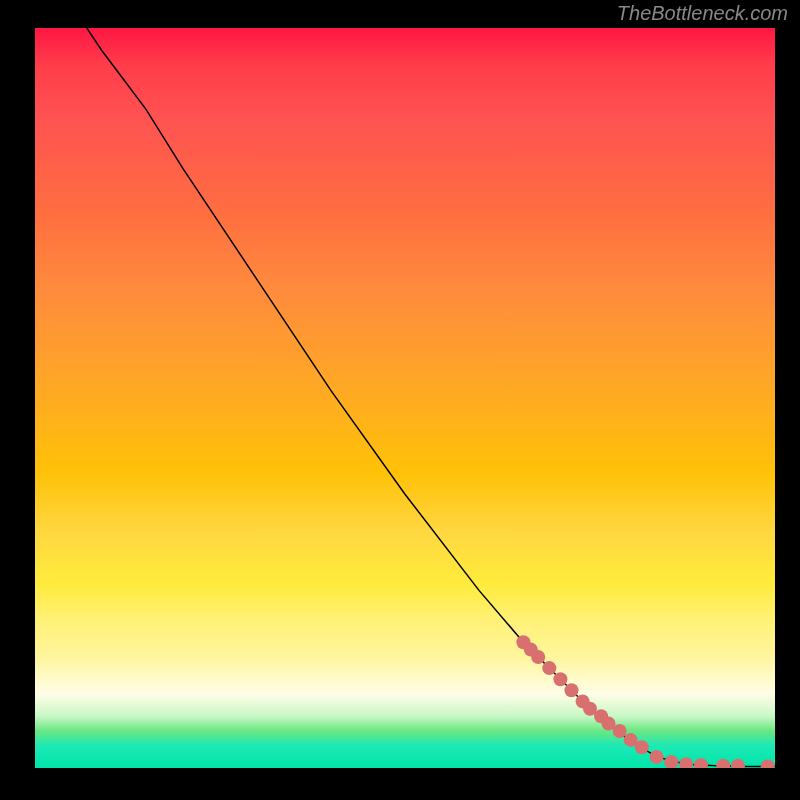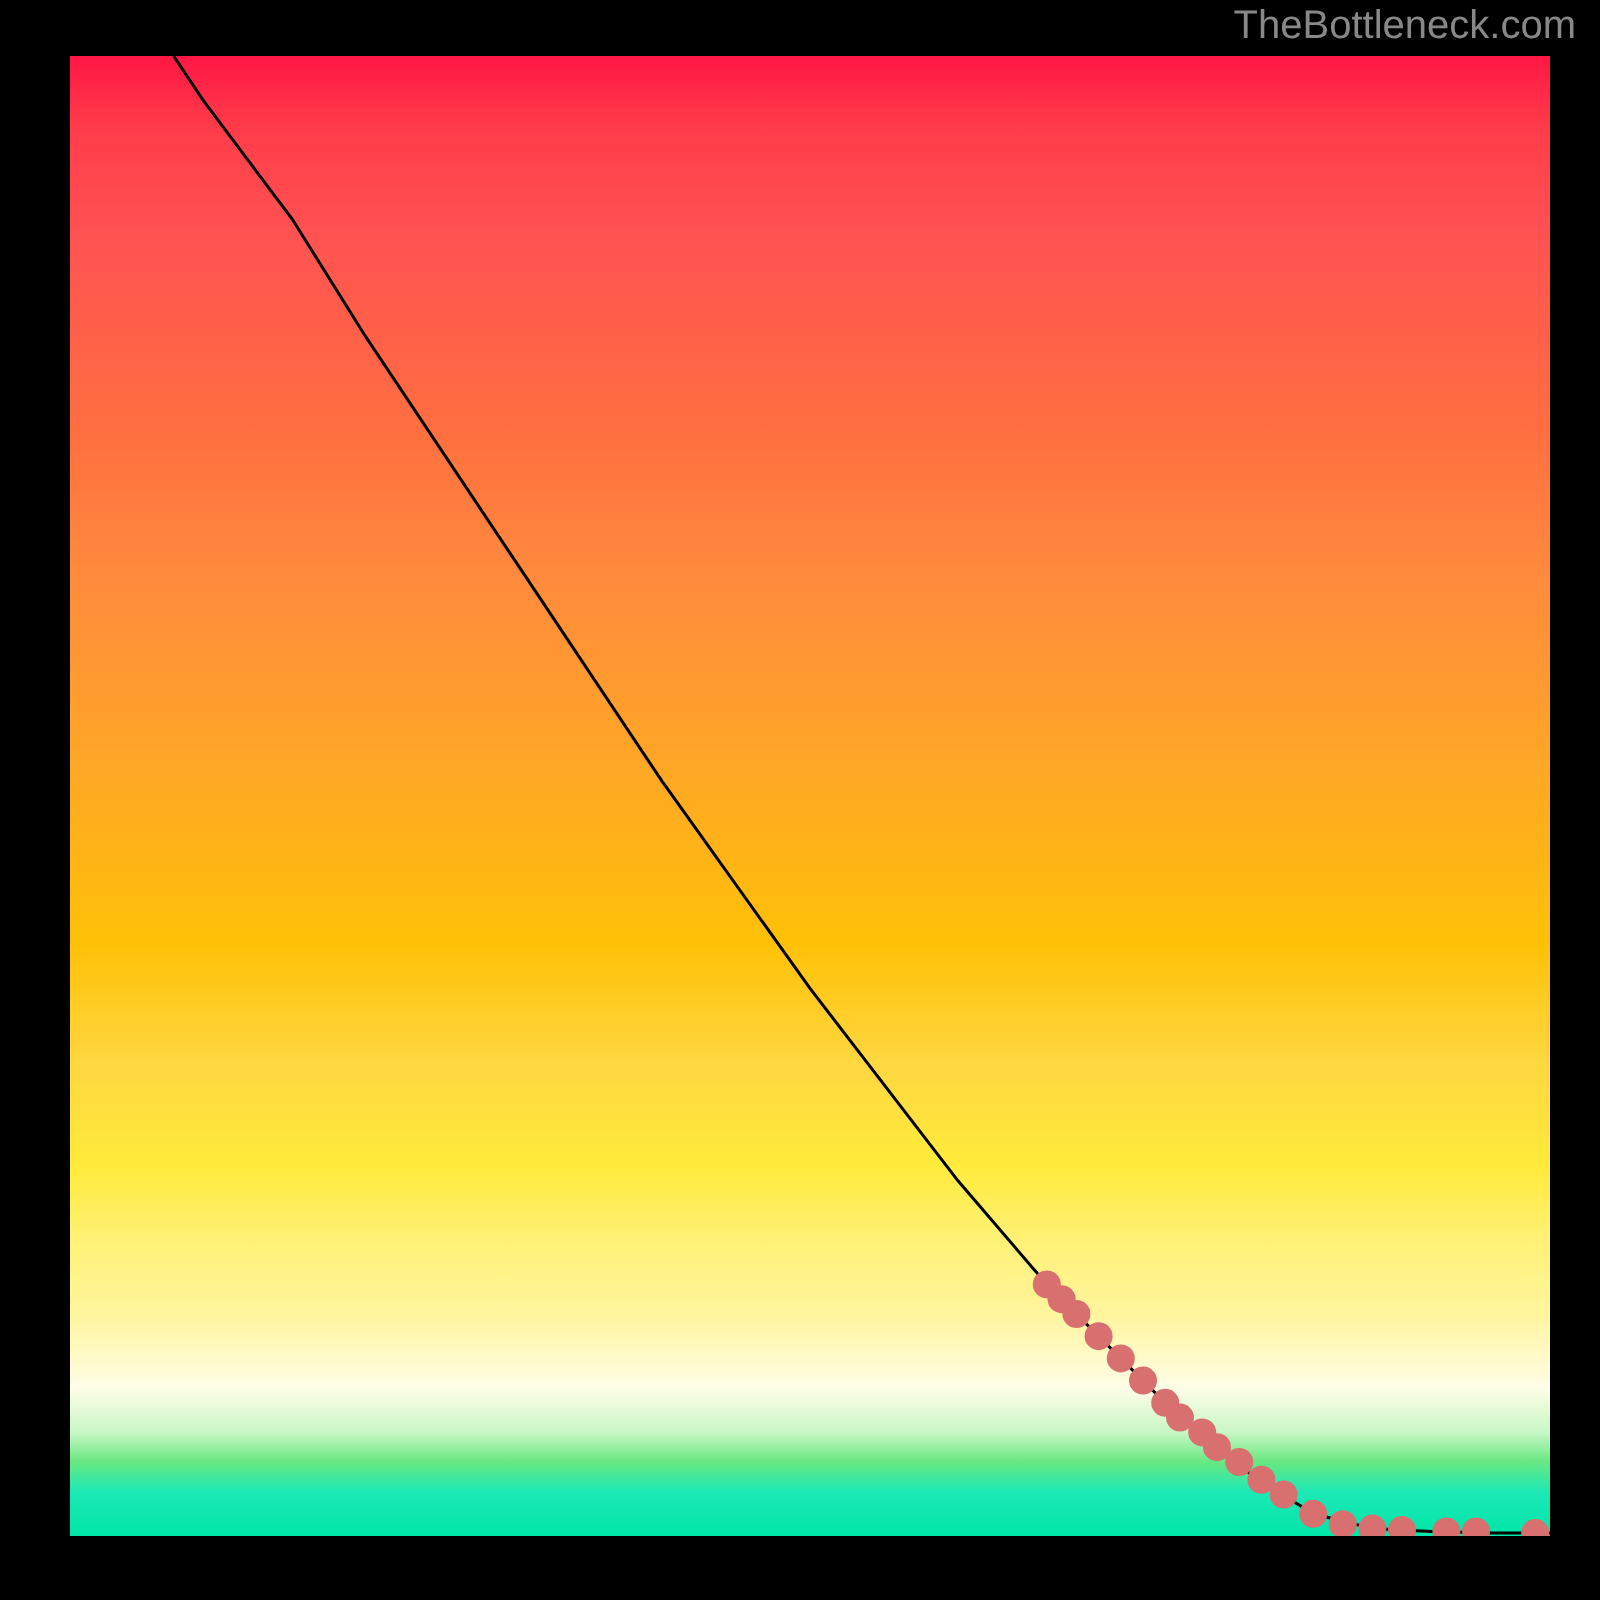--- a/index.html
+++ b/index.html
@@ -12,20 +12,21 @@
     overflow: hidden;
   }
   .attribution {
     position: absolute;
     top: 2px;
     right: 12px;
     color: #888;
     font-size: 20px;
     font-weight: normal;
     z-index: 10;
+    font-style: italic;
   }
   .plot-area {
     position: absolute;
     left: 35px;
     top: 28px;
     width: 740px;
     height: 740px;
   }
   .gradient-bg {
     position: absolute;

